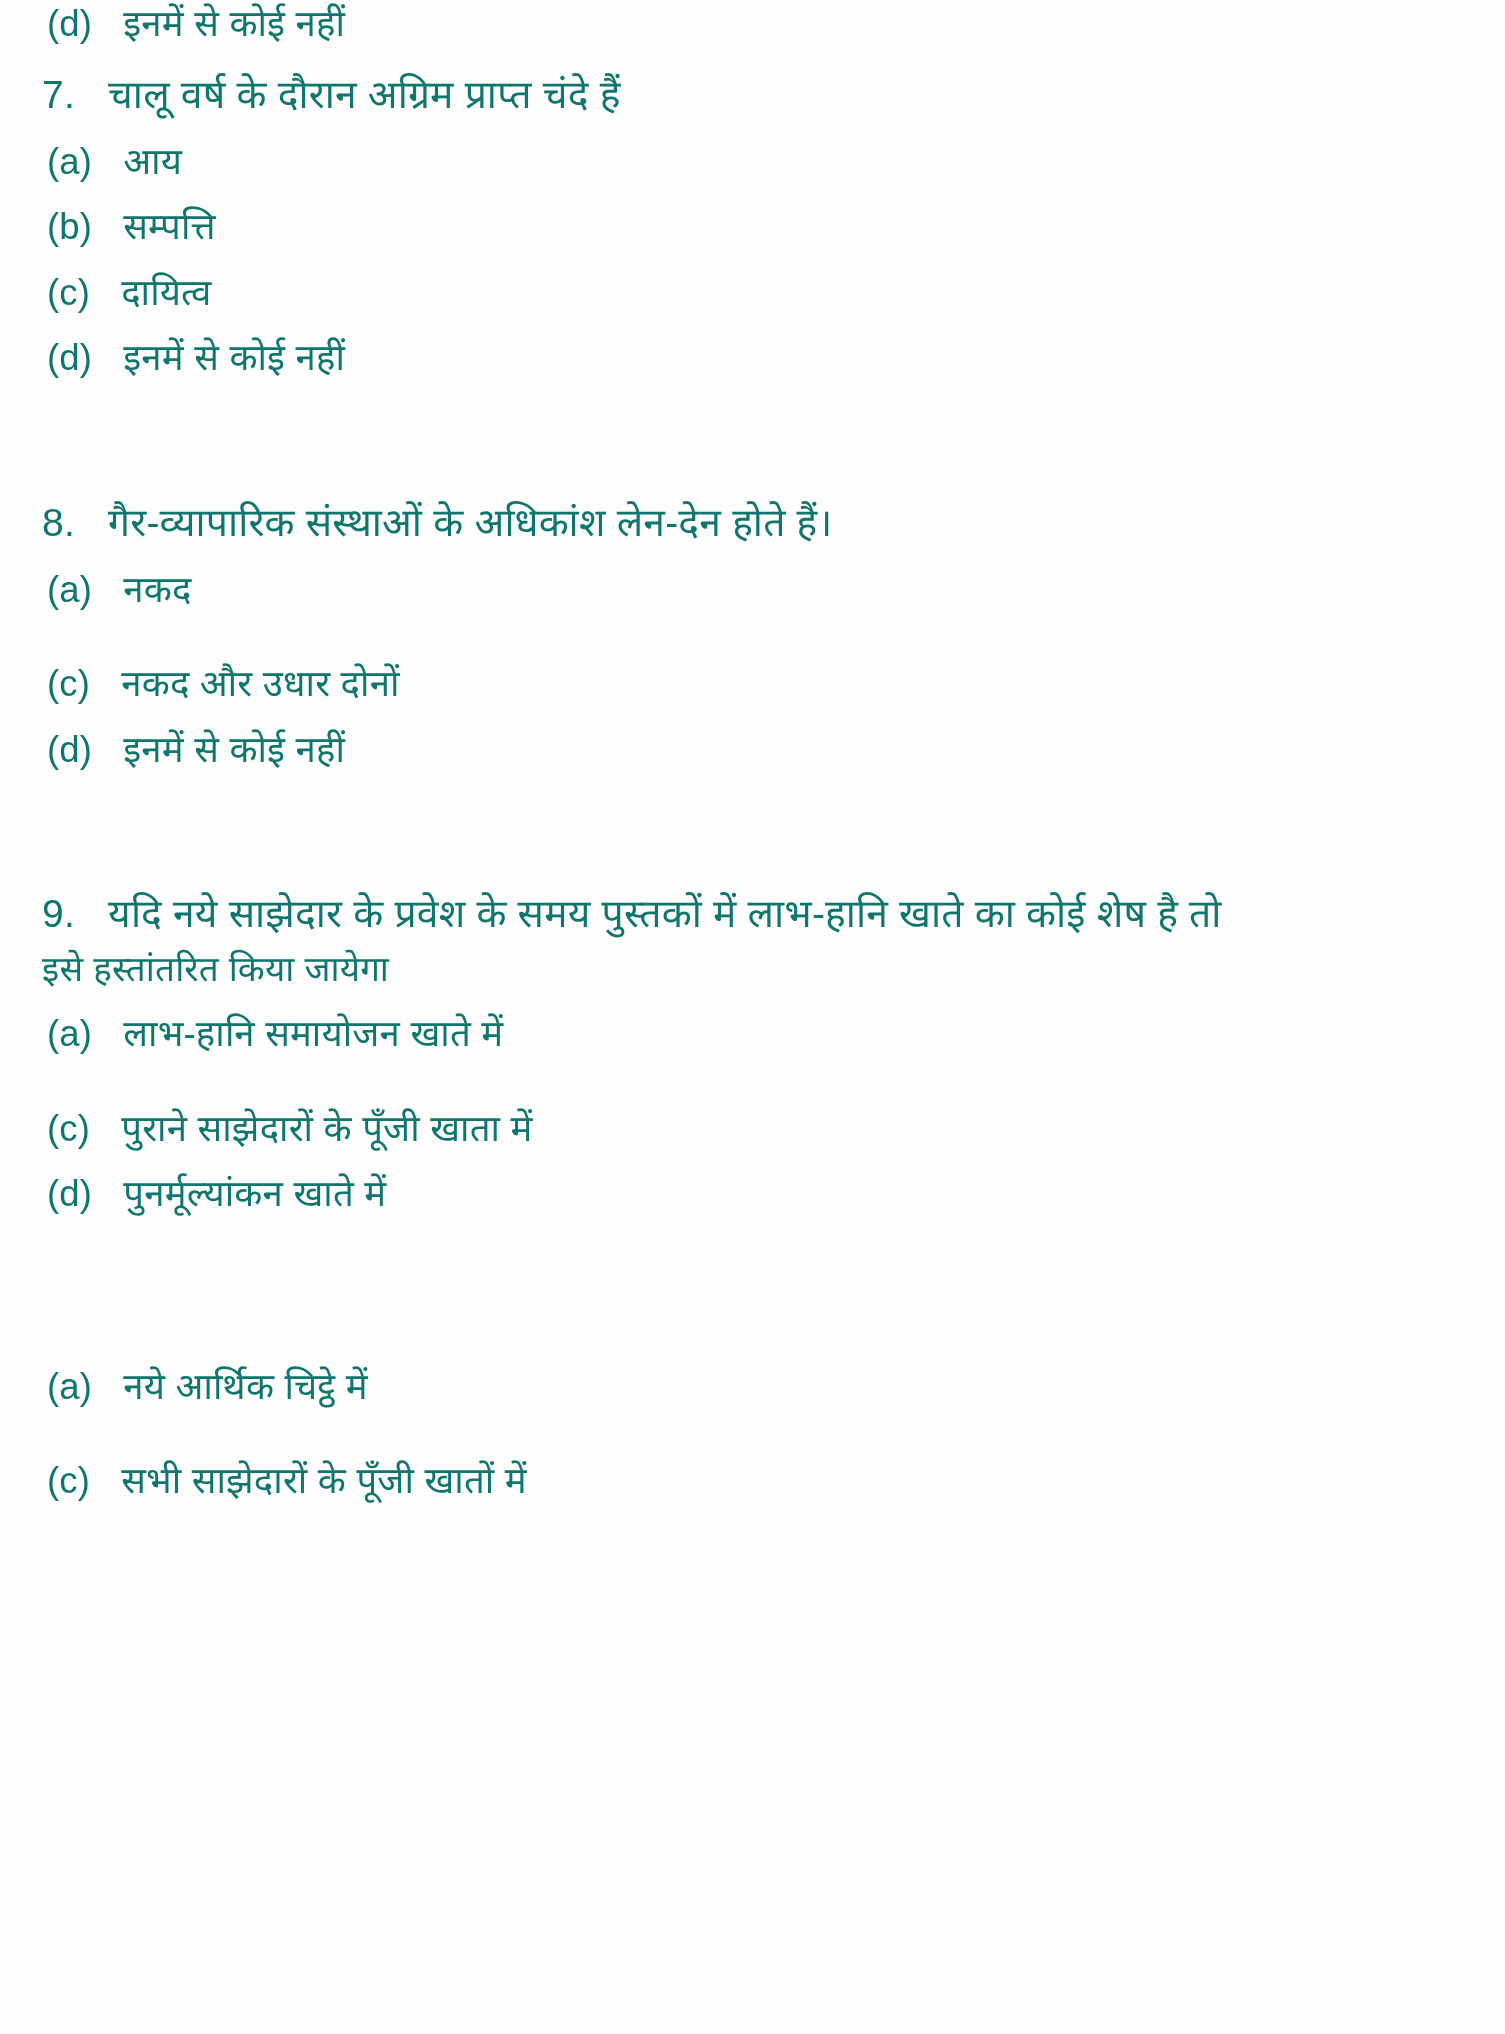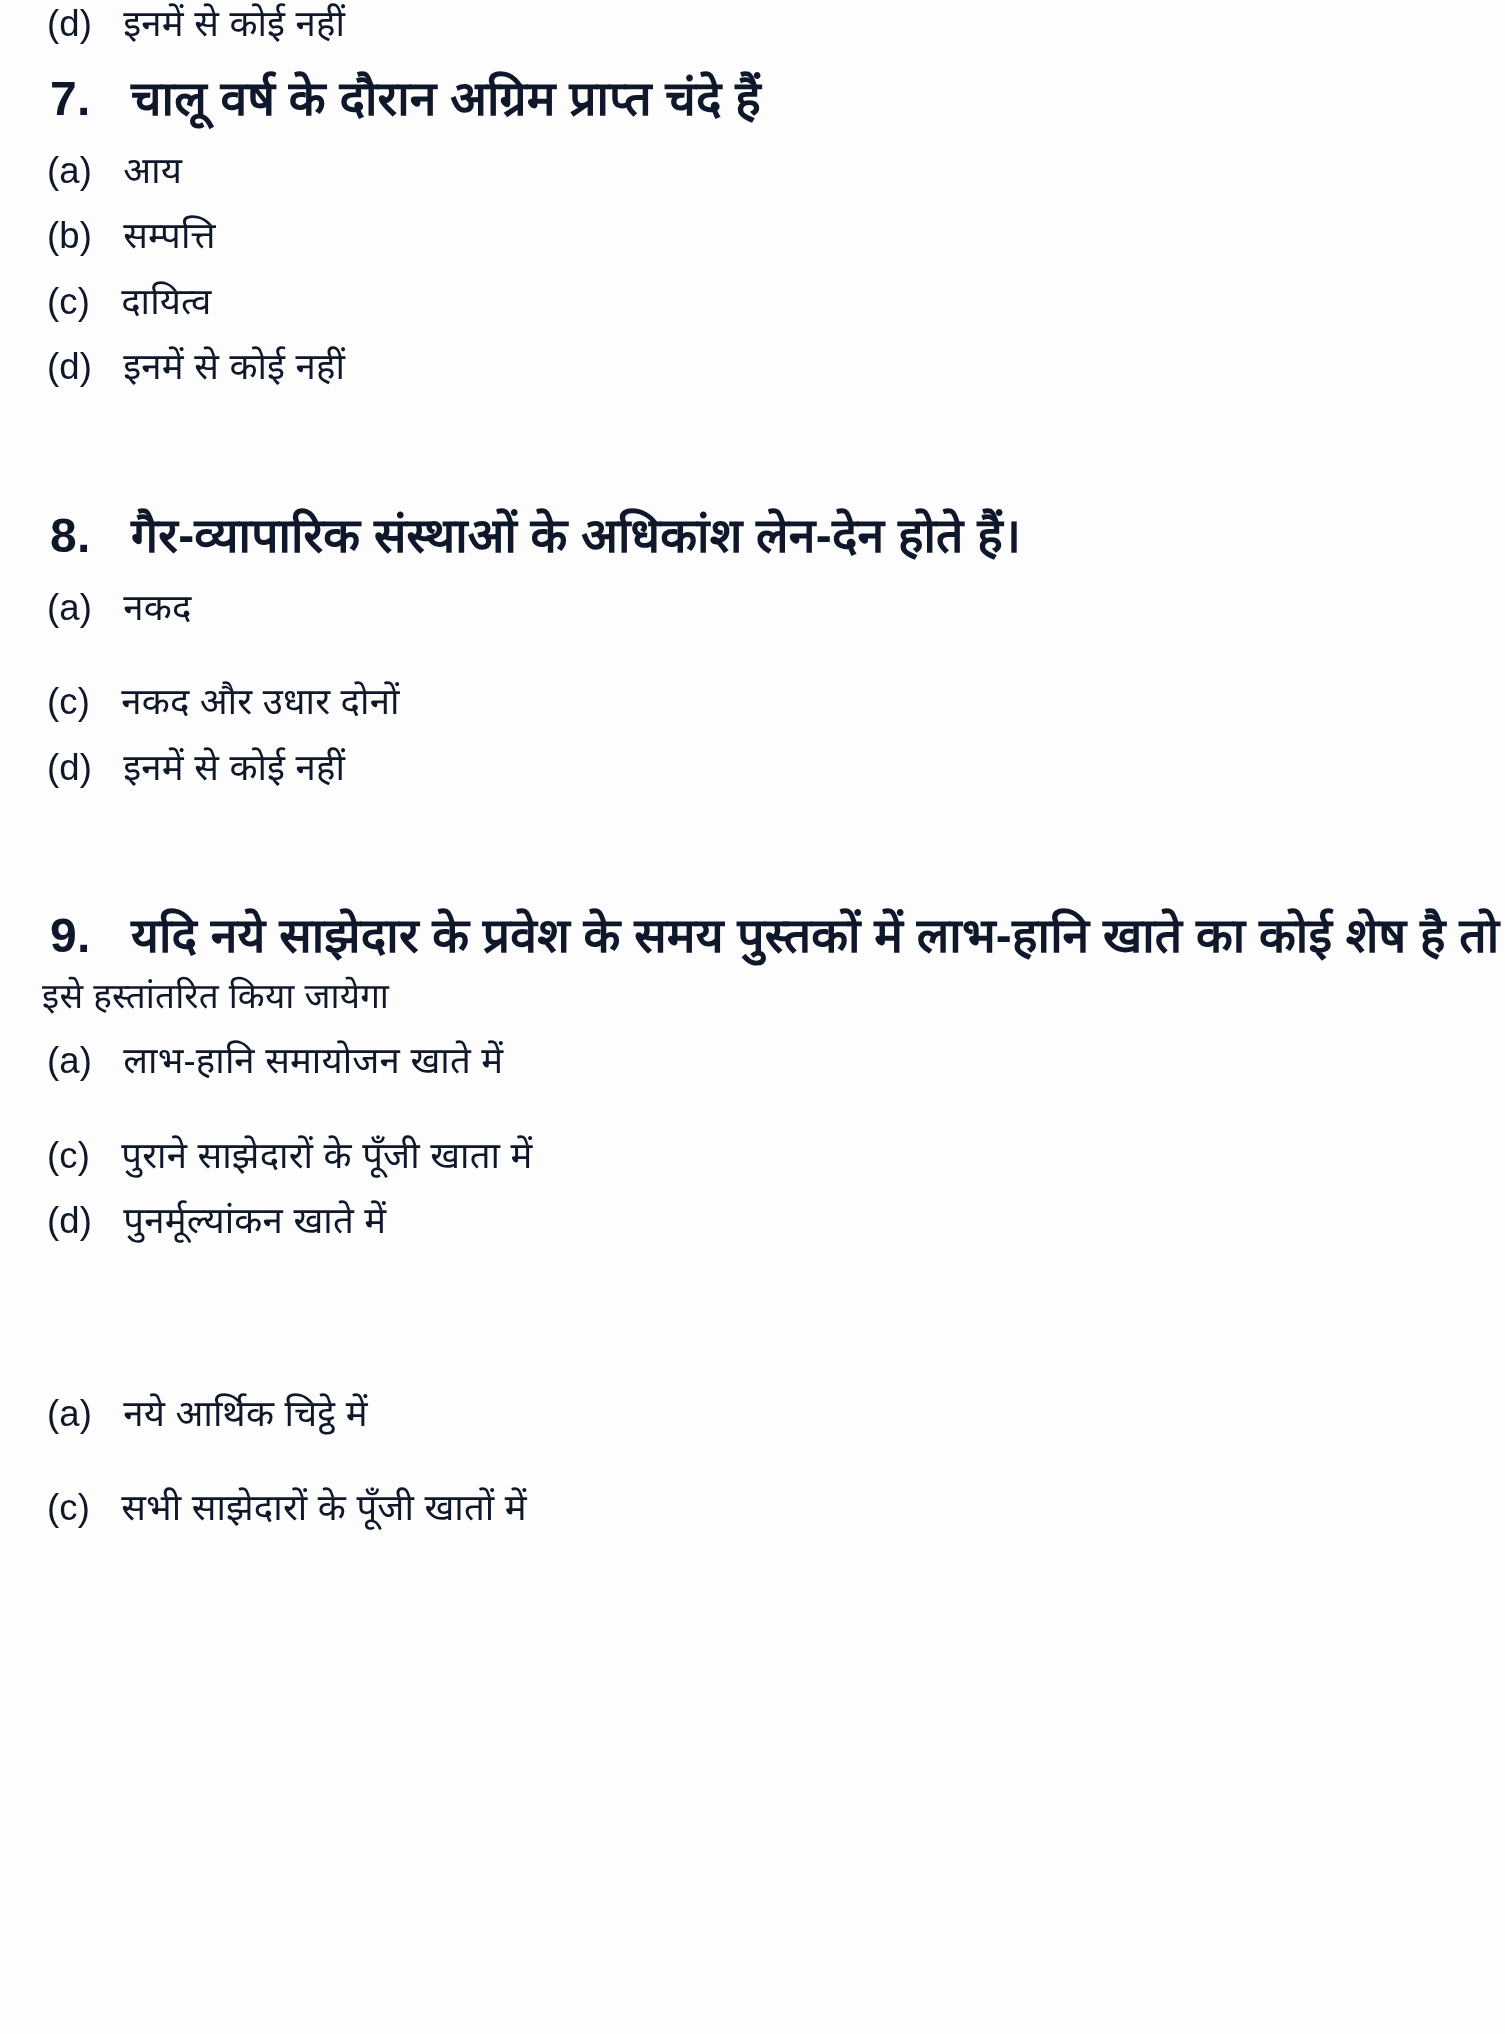--- a/index.html
+++ b/index.html
@@ -23,30 +23,29 @@
     background: #fdfdfd;
     box-sizing: border-box;
     padding: 0 42px;
   }
 
   
   .line {
     font-family: "Liberation Sans", "DejaVu Sans", sans-serif;
     font-size: 37px;
     line-height: 1.0;
-    color: #0f172a;
+    color: #0f766e;
     white-space: nowrap;
     letter-spacing: 0.2px;
     -webkit-font-smoothing: antialiased;
   }
 
   .question {
-    font-size: 48px;
-    margin-left: 8px;
-    font-weight: bold;
+    font-size: 39px;
+    margin-left: 0px;
   }
 
   .question-cont {
     font-size: 35px;
     margin-left: 0px;
   }
 
   .option {
     font-size: 36.5px;
     margin-left: 5px;

